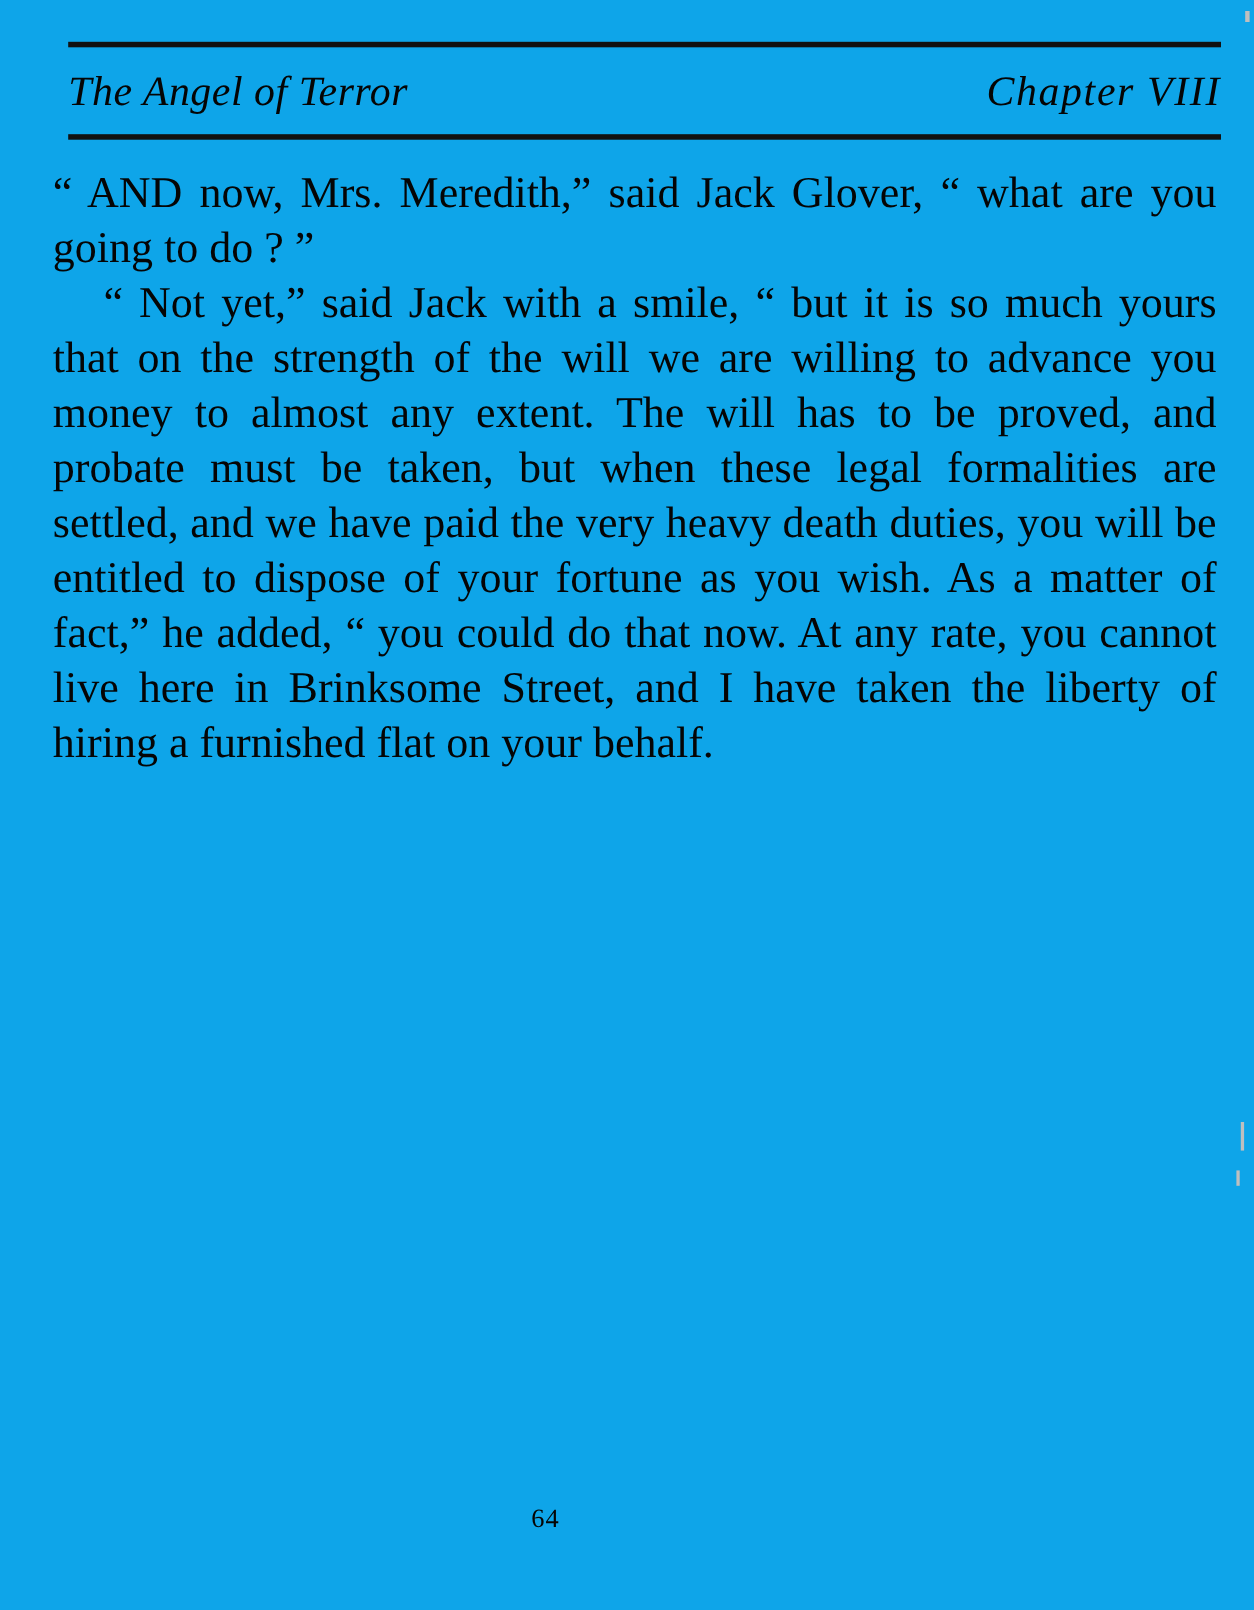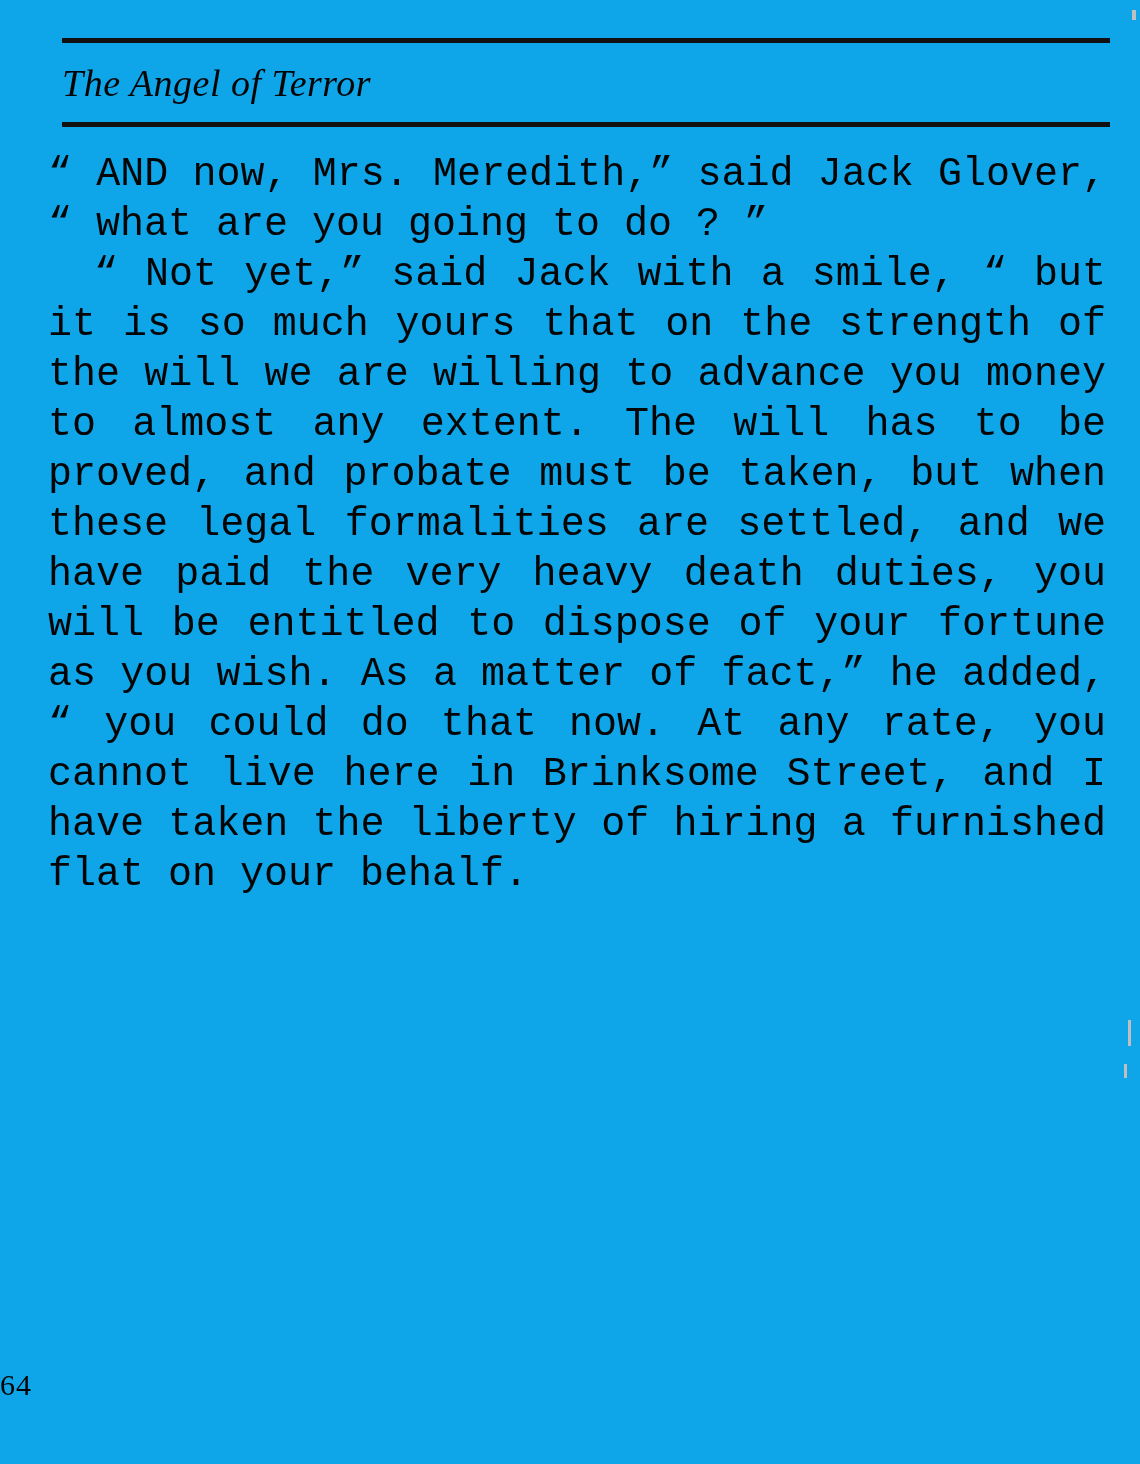--- a/index.html
+++ b/index.html
@@ -66,52 +66,53 @@
     top: 150px;
     width: 1058px;
   }
   .para {
     font-size: 40px;
     line-height: 50px;
     text-align: justify;
     text-justify: inter-word;
     margin: 0 0 0 0;
     hyphens: manual;
-    font-family: Liberation Mono, monospace;
   }
   .para.first {
     text-indent: 0;
   }
   .para.indent {
     text-indent: 46px;
   }
   
   .folio {
     position: absolute;
     left: 0;
     top: 1368px;
     width: 992px;
-    font-size: 30px;
+    text-align: center;
+    font-size: 24px;
     letter-spacing: 1px;
   }
   
   .speck {
     position: absolute;
     background: #bfbfbf;
   }
 </style>
 </head>
 <body>
 
 <div class="page">
 
   <div class="header-rule-top"></div>
 
   <div class="running-head">
     <span class="left">The Angel of Terror</span>
+    <span class="right">Chapter VIII</span>
   </div>
 
   <div class="header-rule-bottom"></div>
 
   <div class="body-text">
     <p class="para first">“ AND now, Mrs. Meredith,” said Jack Glover, “ what are you going to do ? ”</p>
     <p class="para indent">“ Not yet,” said Jack with a smile, “ but it is so much yours that on the strength of the will we are willing to advance you money to almost any extent. The will has to be proved, and probate must be taken, but when these legal formalities are settled, and we have paid the very heavy death duties, you will be entitled to dispose of your fortune as you wish. As a matter of fact,” he added, “ you could do that now. At any rate, you cannot live here in Brinksome Street, and I have taken the liberty of hiring a furnished flat on your behalf.</p>
   </div>
 
   <div class="folio">64</div>

